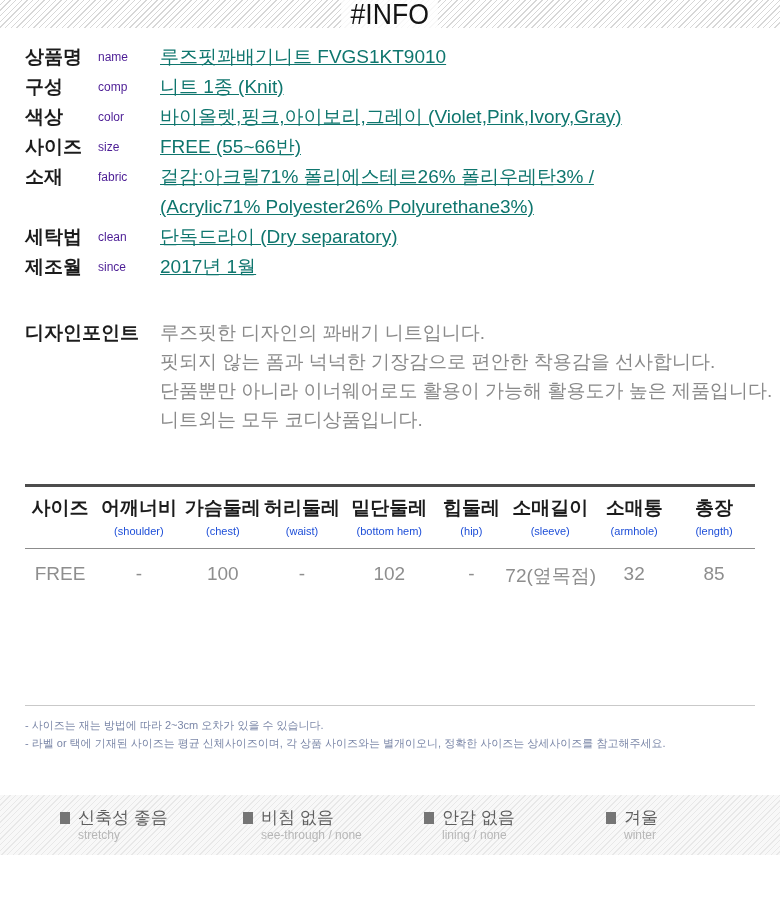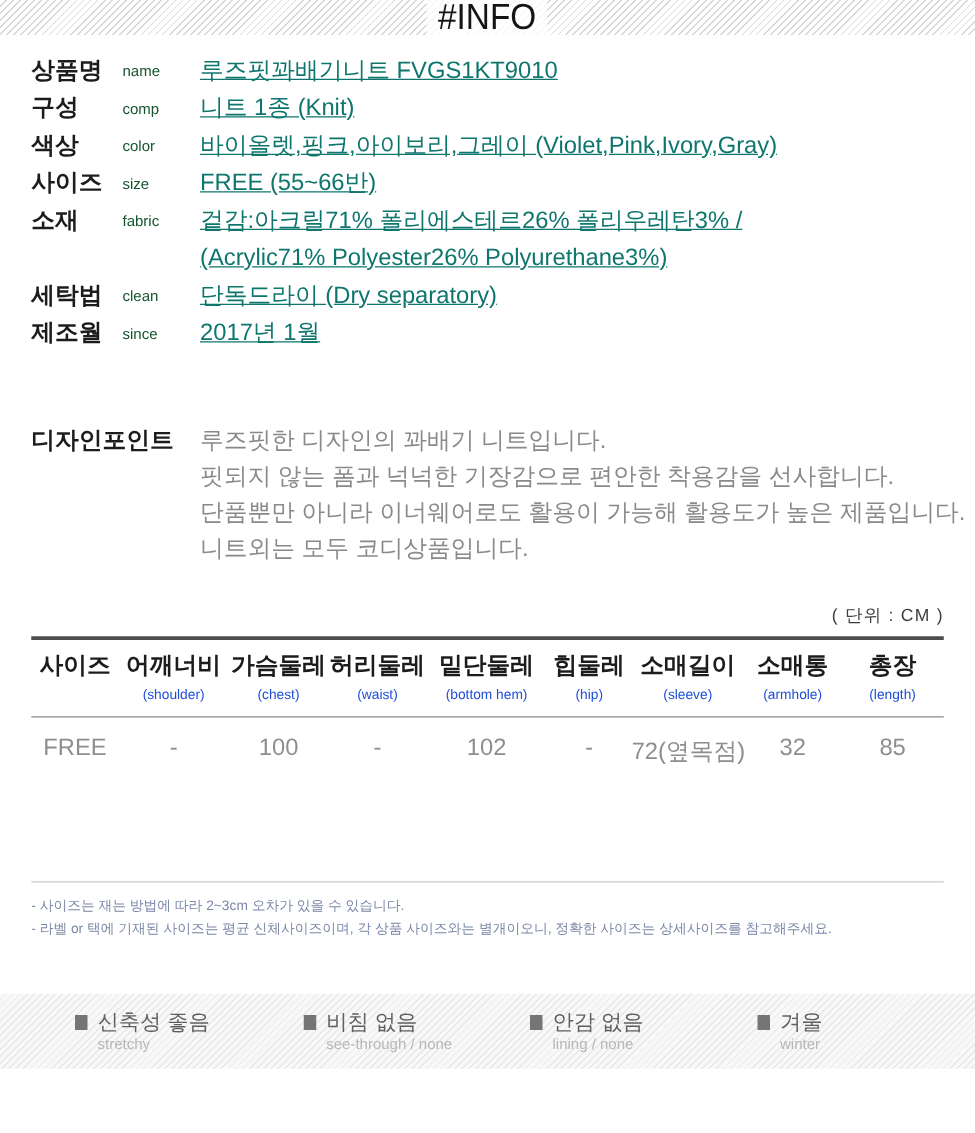--- a/index.html
+++ b/index.html
@@ -34,28 +34,28 @@
   .info-section { position: absolute; top: 42px; left: 0; width: 692px; }
   .info-row { display: flex; line-height: 30px; font-size: 19px; }
   .info-label {
     display: inline-block; width: 67px; margin-left: 25px;
     color: #1c1c1c; font-weight: bold;
     text-align: justify; text-align-last: justify;
     white-space: nowrap;
   }
   .info-sublabel {
     display: inline-block; width: 44px; margin-left: 6px;
-    font-size: 12px; color: #14532d;
+    font-size: 12px; color: #4c1d95;
     text-align: justify; text-align-last: justify;
     line-height: 30px;
   }
   .info-value { margin-left: 18px; color: #0f766e; white-space: nowrap; text-decoration: underline; }
 
   
-  .design-section { position: absolute; top: 318px; left: 0; width: 780px; display: flex; margin-top: 20px; }
+  .design-section { position: absolute; top: 318px; left: 0; width: 780px; display: flex; }
   .design-label {
     margin-left: 25px; width: 135px; flex: 0 0 auto;
     font-size: 19px; font-weight: bold; color: #1c1c1c; line-height: 29px;
   }
   .design-lines { color: #8a8a8a; font-size: 19px; line-height: 29px; }
 
   
   .size-section { position: absolute; top: 484px; left: 25px; width: 730px; }
   .unit-note { text-align: right; font-size: 14px; color: #3d3d3d; letter-spacing: 1px; margin-bottom: 7px; }
   .size-table { width: 100%; border-top: 3px solid #4d4d4d; }
@@ -140,21 +140,20 @@
   <div class="design-label">디자인포인트</div>
   <div class="design-lines">
     <div>루즈핏한 디자인의 꽈배기 니트입니다.</div>
     <div>핏되지 않는 폼과 넉넉한 기장감으로 편안한 착용감을 선사합니다.</div>
     <div>단품뿐만 아니라 이너웨어로도 활용이 가능해 활용도가 높은 제품입니다.</div>
     <div>니트외는 모두 코디상품입니다.</div>
   </div>
 </div>
 
 <div class="size-section">
-  <div class="unit-note">( 단위 : CM )</div>
   <div class="size-table">
     <div class="trow thead">
       <div class="tcell c0">
         <div class="th-ko">사이즈</div>
         <div class="th-en"></div>
       </div>
       <div class="tcell c1">
         <div class="th-ko">어깨너비</div>
         <div class="th-en">(shoulder)</div>
       </div>

